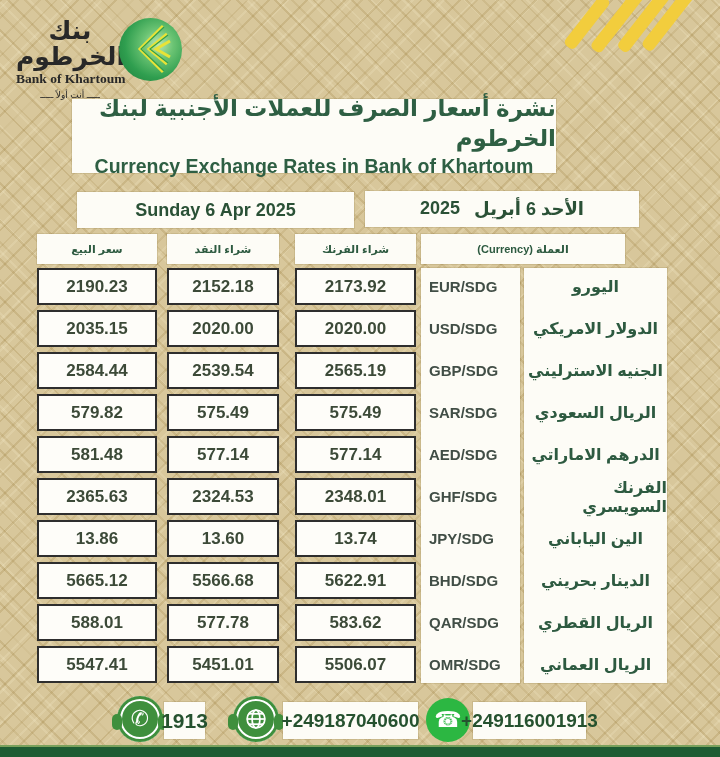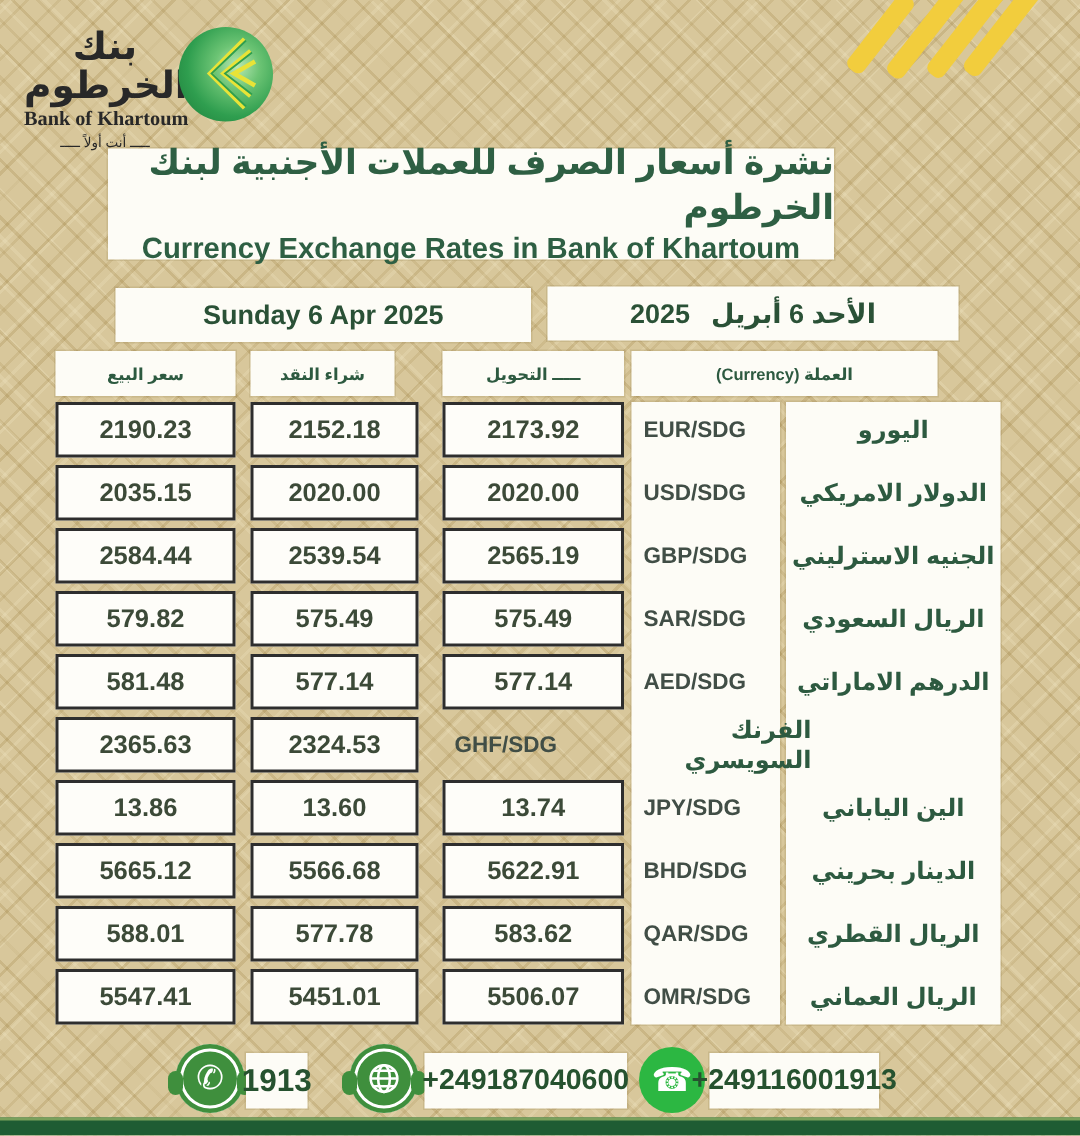--- a/index.html
+++ b/index.html
@@ -37,21 +37,21 @@
 
   
   .date-box{height:36px;}
   #date-en{left:77px;top:192px;width:277px;color:#2a5136;font-weight:bold;font-size:18px;}
   #date-ar{left:365px;top:191px;width:274px;color:#2a5136;font-weight:bold;font-size:18px;direction:rtl;}
   #date-ar .inner{display:flex;gap:14px;direction:rtl;}
 
   
   .col-header{top:234px;height:30px;color:#2d5a40;font-weight:bold;font-size:11px;direction:rtl;}
   #hdr-sale{left:37px;width:120px;}
-  #hdr-cash{left:167px;width:96px;}
+  #hdr-cash{left:167px;width:112px;}
   #hdr-transfer{left:295px;width:121px;}
   #hdr-currency{left:421px;width:204px;}
 
   
   #strip-codes{left:421px;top:268px;width:99px;height:415px;}
   #strip-names{left:524px;top:268px;width:143px;height:415px;}
 
   
   #rates-body{position:absolute;left:37px;top:268px;width:630px;}
   .rate-row{display:flex;height:37px;margin-bottom:5px;}
@@ -122,21 +122,21 @@
   <div id="date-en" class="whitebox centered date-box">Sunday 6 Apr  2025</div>
   <div id="date-ar" class="whitebox centered date-box">
     <div class="inner">
       <span>الأحد 6 أبريل</span>
       <span>2025</span>
     </div>
   </div>
 
   <div id="hdr-sale" class="whitebox centered col-header">سعر البيع</div>
   <div id="hdr-cash" class="whitebox centered col-header">شراء النقد</div>
-  <div id="hdr-transfer" class="whitebox centered col-header">ـــــ التحويل</div>
+  <div id="hdr-transfer" class="whitebox centered col-header">شراء الفرنك</div>
   <div id="hdr-currency" class="whitebox centered col-header">العملة (Currency)</div>
 
   <div id="strip-codes" class="whitebox"></div>
   <div id="strip-names" class="whitebox"></div>
 
   <div id="rates-body">
       <div class="rate-row">
         <div class="rate-cell c-sale num">2190.23</div>
         <div class="rate-cell c-cash num">2152.18</div>
         <div class="rate-cell c-transfer num">2173.92</div>
@@ -167,20 +167,21 @@
       <div class="rate-row">
         <div class="rate-cell c-sale num">581.48</div>
         <div class="rate-cell c-cash num">577.14</div>
         <div class="rate-cell c-transfer num">577.14</div>
         <div class="rate-cell c-code">AED/SDG</div>
         <div class="rate-cell c-name">الدرهم الاماراتي</div>
       </div>
       <div class="rate-row">
         <div class="rate-cell c-sale num">2365.63</div>
         <div class="rate-cell c-cash num">2324.53</div>
+        <div class="rate-cell c-transfer num">2348.01</div>
         <div class="rate-cell c-code">GHF/SDG</div>
         <div class="rate-cell c-name">الفرنك السويسري</div>
       </div>
       <div class="rate-row">
         <div class="rate-cell c-sale num">13.86</div>
         <div class="rate-cell c-cash num">13.60</div>
         <div class="rate-cell c-transfer num">13.74</div>
         <div class="rate-cell c-code">JPY/SDG</div>
         <div class="rate-cell c-name">الين الياباني</div>
       </div>

